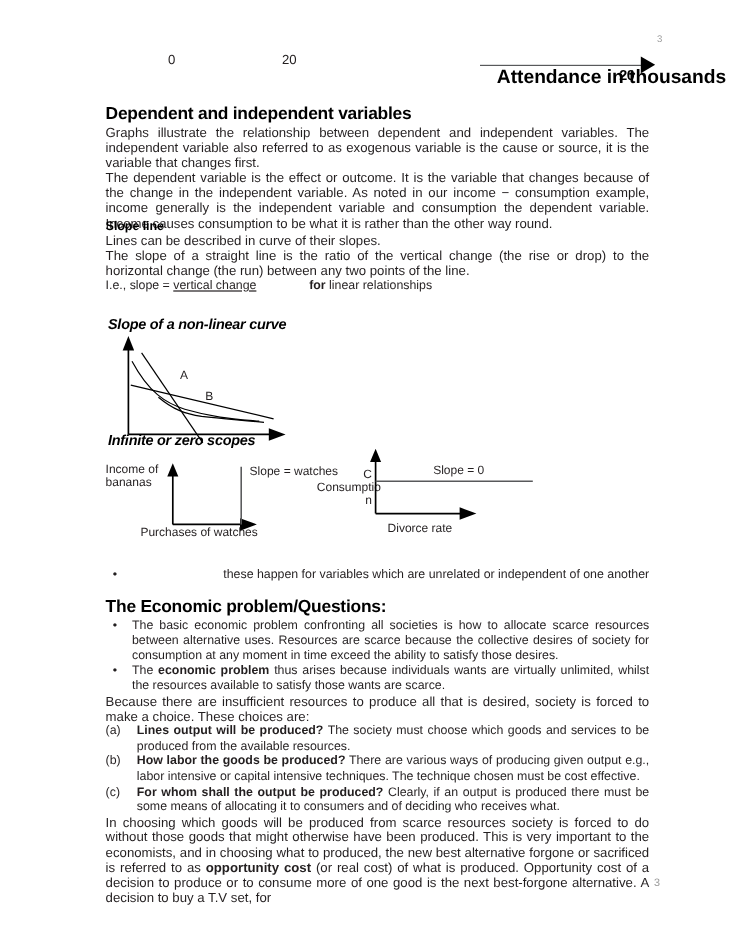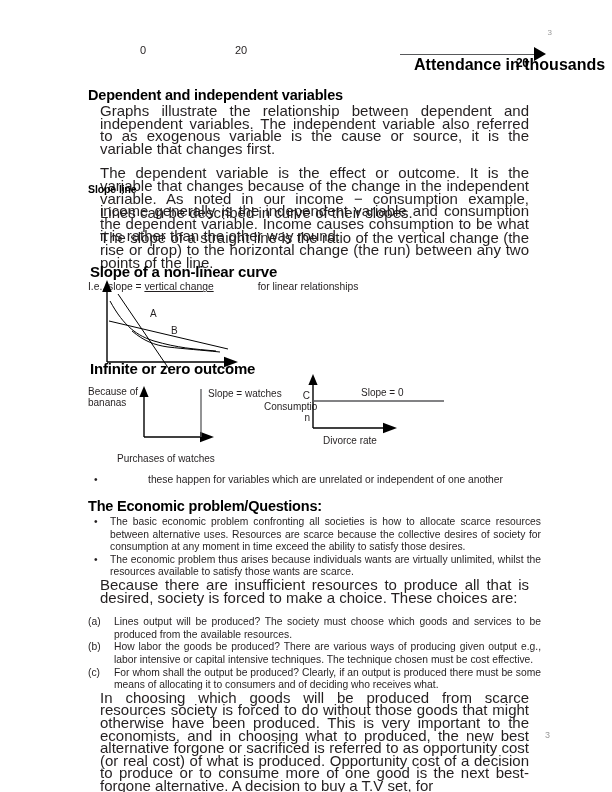--- a/index.html
+++ b/index.html
@@ -90,33 +90,34 @@
     margin: 0 0 2px 0;
     letter-spacing: -0.2px;
   }
   h3.sub {
     font-size: 10.5px;
     font-weight: bold;
     margin: 0;
     letter-spacing: -0.1px;
   }
   p.para {
-    font-size: 15px;
+    font-size: 11px;
     line-height: 12.6px;
-    margin: 12px;
+    margin: 0;
     text-align: justify;
     color: #231f20;
   }
   p.para.left { text-align: left; }
   .italic-head {
-    font-size: 15px;
-    font-weight: bold;
+    font-size: 12px;
+    font-weight: bold;
+    font-style: italic;
     letter-spacing: -0.2px;
   }
-  b, .bold { font-weight: normal; }
+  b, .bold { font-weight: bold; }
   .u { text-decoration: underline; text-align: right; }
 
   
   .bullet-row {
     display: flex;
     font-size: 10.3px;
     line-height: 12.6px;
     color: #231f20;
   }
   .bullet-row .dot {
@@ -205,41 +206,41 @@
 
       <line x1="21" y1="42" x2="140" y2="70" stroke="#000" stroke-width="1"></line>
 
       <path d="M 44,52 C 56,62 66,66 80,68 C 98,70 112,71 132,73" fill="none" stroke="#000" stroke-width="1"></path>
     </svg>
 
     <div class="fig-label" style="left:62px; top:45px;">A</div>
     <div class="fig-label" style="left:83px; top:62px;">B</div>
   </div>
 
-  <div class="italic-head" style="position:absolute; left:90px; top:360px;">Infinite or zero outcome</div>
+  <div class="italic-head" style="position:absolute; left:90px; top:360px;">Infinite or zero scopes</div>
 
   <div class="fig" style="left:88px; top:383px; width:230px; height:80px;">
     <div class="fig-label" style="left:0px; top:3px; line-height:11px;">
-      <div>Because of</div>
+      <div>Income of</div>
       <div>bananas</div>
     </div>
 
     <svg width="230" height="60" viewBox="0 0 230 60" style="position:absolute; left:0px; top:2px;">
 
       <line x1="56" y1="11" x2="56" y2="52" stroke="#000" stroke-width="1.4"></line>
       <polygon points="56,1 51.4,12 60.6,12" fill="#000"></polygon>
 
       <line x1="56" y1="52" x2="113" y2="52" stroke="#000" stroke-width="1.4"></line>
       <polygon points="126,52 112,46.8 112,57.2" fill="#000"></polygon>
 
       <line x1="113" y1="4" x2="113" y2="52" stroke="#58595b" stroke-width="1.3"></line>
     </svg>
 
     <div class="fig-label" style="left:120px; top:5px;">Slope = watches</div>
-    <div class="fig-label" style="left:29px; top:70px;">Purchases of watches</div>
+    <div class="fig-label" style="left:29px; top:56px;">Purchases of watches</div>
   </div>
 
   <div class="fig" style="left:264px; top:383px; width:230px; height:80px;">
     <div class="fig-label" style="left:0px; top:7px; width:46px; text-align:right; line-height:11px;">
       <div>C</div>
       <div>Consumptio</div>
       <div>n</div>
     </div>
 
     <svg width="230" height="62" viewBox="0 0 230 62" style="position:absolute; left:0px; top:-9px;">
@@ -253,21 +254,21 @@
       <line x1="49" y1="27" x2="180" y2="27" stroke="#58595b" stroke-width="1.3"></line>
     </svg>
 
     <div class="fig-label" style="left:97px; top:4px;">Slope = 0</div>
     <div class="fig-label" style="left:31px; top:52px;padding-left:28px;">Divorce rate</div>
   </div>
 
   <div style="position:absolute; left:88px; top:474px; width:453px;">
     <div class="bullet-row">
       <span class="dot">•</span>
-      <span class="btext" style="text-align:center;">these happen for variables which are unrelated or independent of one another</span>
+      <span class="btext" style="text-align:right;">these happen for variables which are unrelated or independent of one another</span>
     </div>
   </div>
 
   <div class="body-col" style="top:498px;">
     <h2 class="sec">The Economic problem/Questions:</h2>
 
     <div class="bullet-row" style="margin-top:2px;">
       <span class="dot">•</span>
       <span class="btext">The basic economic problem confronting all societies is how to allocate scarce resources between alternative uses. Resources are scarce because the collective desires of society for consumption at any moment in time exceed the ability to satisfy those desires.</span>
     </div>

